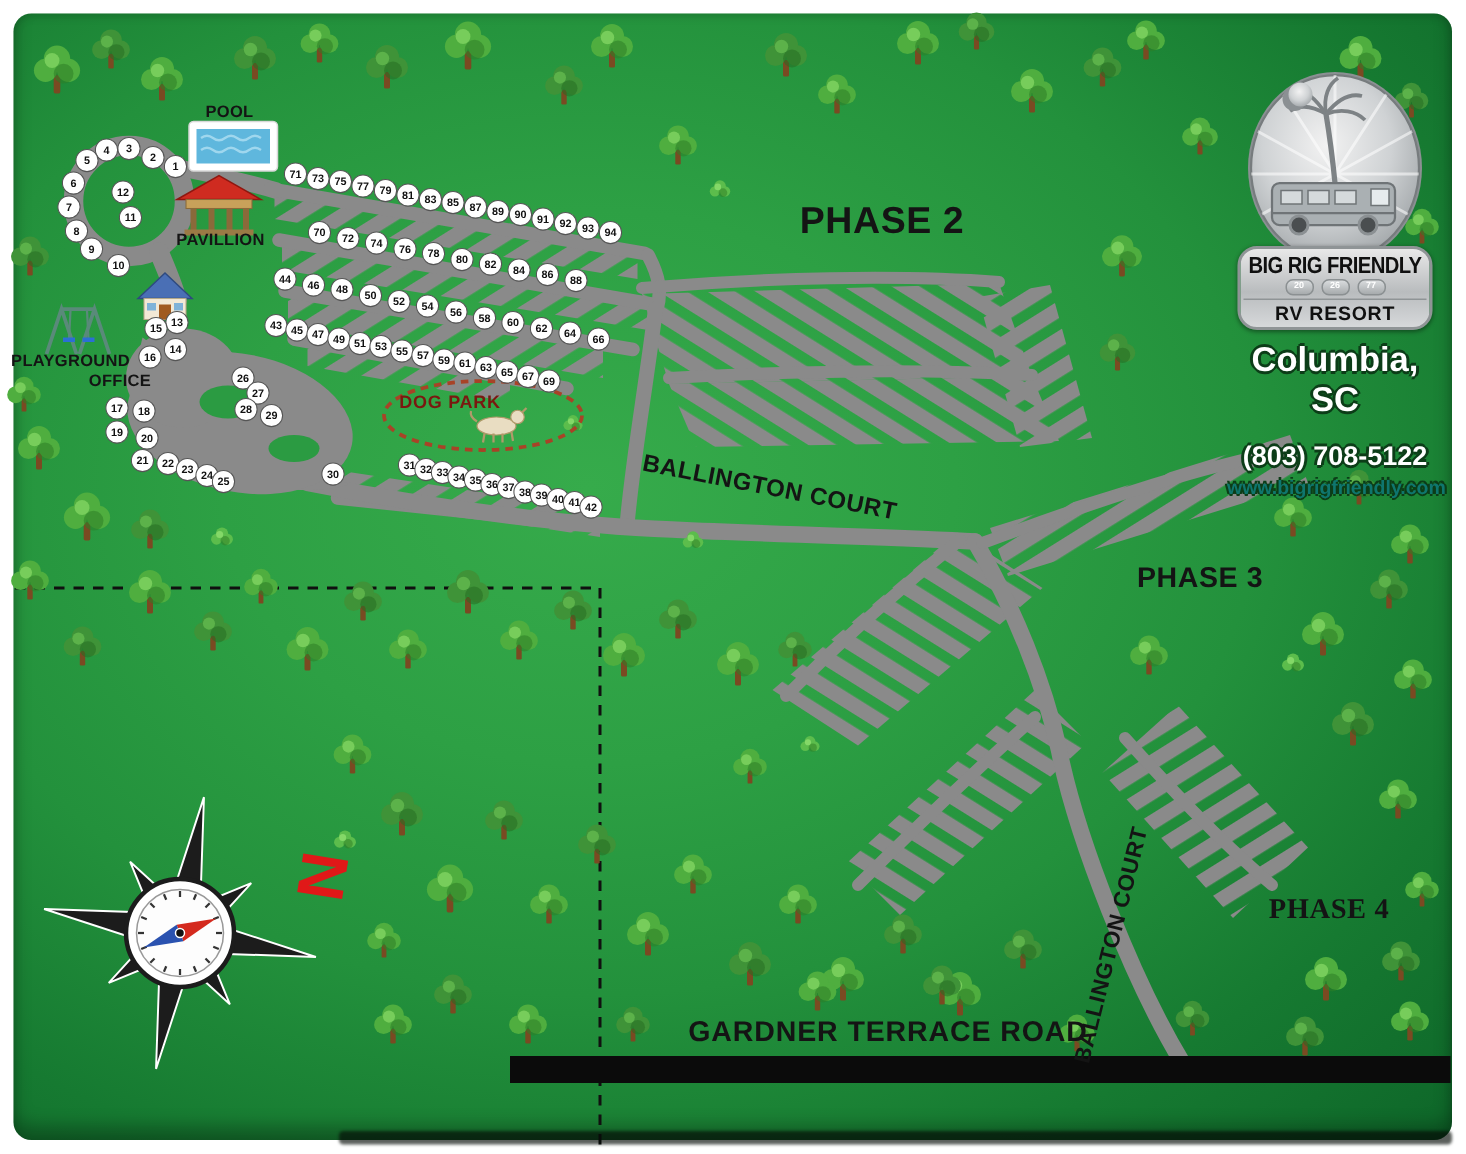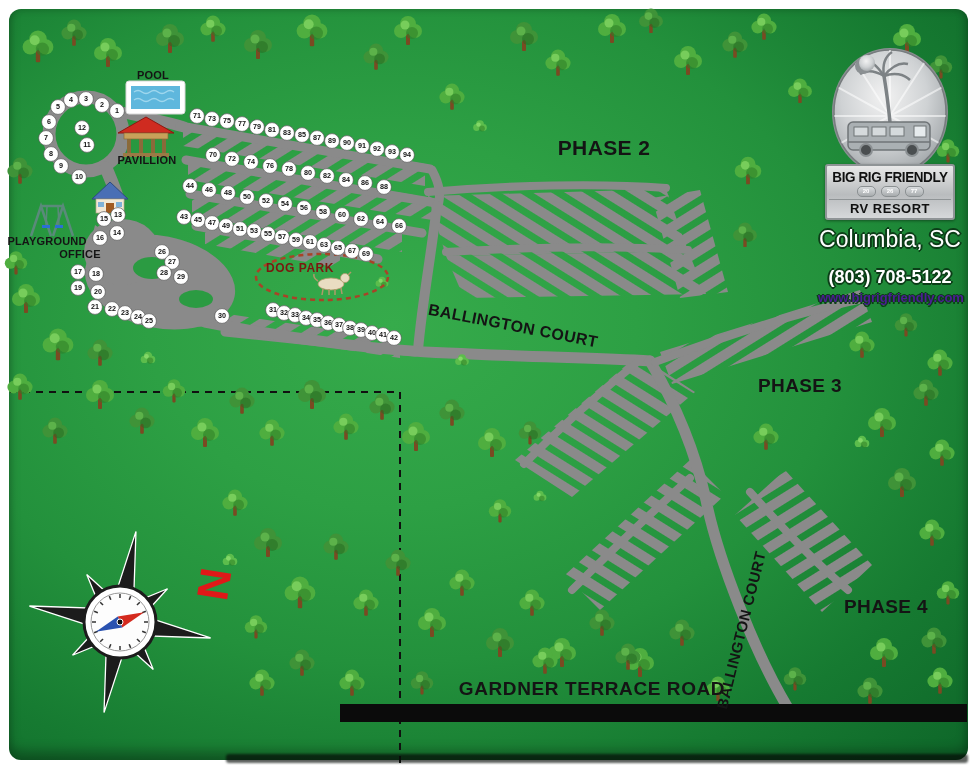--- a/index.html
+++ b/index.html
@@ -15,31 +15,31 @@
   .phase{font-size:19px;letter-spacing:.4px;}
   .road-label{font-size:16px;letter-spacing:.4px;}
   .dogpark-label{color:#7a1810;font-size:12px;letter-spacing:.5px;}
   .gardner{font-size:19px;letter-spacing:.6px;}
   .north-letter{position:absolute;left:214px;top:584px;transform:translate(-50%,-50%) rotate(99deg);
     font-size:44px;font-weight:800;color:#e01818;font-family:"Liberation Sans",sans-serif;}
   
   .logo{position:absolute;left:818px;top:44px;width:144px;height:262px;text-align:center;}
   .logo svg{display:block;margin:0 auto;}
   .banner{position:relative;margin:-16px auto 0;width:122px;background:linear-gradient(180deg,#e8e8e8,#b9bcbe 55%,#d6d8da);
-    border:2px solid #8f9496;border-radius:3px;padding:3px 2px 2px;box-shadow:0 1px 3px rgba(0,0,0,.4);}
+    border:2px solid #8f9496;border-radius:13px;padding:3px 2px 2px;box-shadow:0 1px 3px rgba(0,0,0,.4);}
   .banner .l1{font-size:13.5px;font-weight:800;color:#101010;letter-spacing:-.4px;transform:scaleY(1.15);}
   .pills{display:flex;justify-content:center;gap:5px;margin:2px 0;}
   .pill{width:17px;height:9px;border-radius:5px;background:linear-gradient(180deg,#d9dcde,#a7abad);
     border:1px solid #8b9092;font-size:6px;font-weight:bold;color:#fff;line-height:9px;}
   .banner .l2{font-size:13px;font-weight:800;color:#101010;border-top:1.5px solid #8f9496;margin-top:1px;padding-top:1px;letter-spacing:.5px;}
-  .city{margin-top:6px;font-size:23px;font-weight:400;color:#fff;
+  .city{margin-top:6px;font-size:23px;font-weight:700;color:#fff;
     text-shadow:-2px 0 0 #0c3d18,2px 0 0 #0c3d18,0 -2px 0 #0c3d18,0 2px 0 #0c3d18,1px 1px 0 #0c3d18,-1px -1px 0 #0c3d18;}
   .phone{margin-top:14px;font-size:18px;font-weight:800;color:#fff;
     text-shadow:-2px 0 0 #0c3d18,2px 0 0 #0c3d18,0 -2px 0 #0c3d18,0 2px 0 #0c3d18,1px 1px 0 #0c3d18;}
-  .url{margin-top:2px;font-size:13px;font-weight:800;color:#4c1d95;
+  .url{margin-top:2px;font-size:13px;font-weight:800;color:#0f766e;
     text-shadow:-1.5px 0 0 #0c3d18,1.5px 0 0 #0c3d18,0 -1.5px 0 #0c3d18,0 1.5px 0 #0c3d18;}
   .edge-shade{position:absolute;left:226px;right:9px;bottom:6px;height:9px;background:rgba(5,10,6,.65);
     border-radius:3px;filter:blur(1px);}
 </style>
 </head>
 <body>
 
 <div class="stage">
   <div class="map">
     <div class="grass"></div>
@@ -1257,23 +1257,23 @@
             <text x="407" y="157.4" text-anchor="middle" font-size="7.2" font-weight="bold" font-family="&quot;Liberation Sans&quot;,sans-serif" fill="#111">94</text>
           </g>
         </g>
     </svg>
 
     <div class="maplabel sm" style="left:153px;top:75px;">POOL</div>
     <div class="maplabel sm" style="left:147px;top:160px;">PAVILLION</div>
     <div class="maplabel sm" style="left:80px;top:210px;margin-top:44px;">OFFICE</div>
     <div class="maplabel sm" style="left:47px;top:241px;">PLAYGROUND</div>
     <div class="maplabel dogpark-label" style="left:300px;top:268px;">DOG PARK</div>
-    <div class="maplabel phase" style="left:604px;top:148px;font-size:21px;">PHASE 2</div>
+    <div class="maplabel phase" style="left:588px;top:148px;font-size:25px;">PHASE 2</div>
     <div class="maplabel phase" style="left:800px;top:386px;">PHASE 3</div>
-    <div class="maplabel phase" style="left:886px;top:607px;">PHASE 4</div>
+    <div class="maplabel phase" style="left:886px;top:607px;font-family:Liberation Serif, serif;">PHASE 4</div>
     <div class="maplabel road-label" style="left:513px;top:326px;transform:translate(-50%,-50%) rotate(11deg);">BALLINGTON COURT</div>
     <div class="maplabel road-label" style="left:741px;top:630px;font-size:15px;transform:translate(-50%,-50%) rotate(-76deg);">BALLINGTON COURT</div>
     <div class="maplabel gardner" style="left:592px;top:689px;">GARDNER TERRACE ROAD</div>
     <div class="north-letter">N</div>
 
     <div class="logo">
       <svg width="136" height="136" viewBox="0 0 136 136">
         <defs>
           <radialGradient id="silver" cx="45%" cy="38%" r="70%">
             <stop offset="0%" stop-color="#f2f2f2"></stop>

